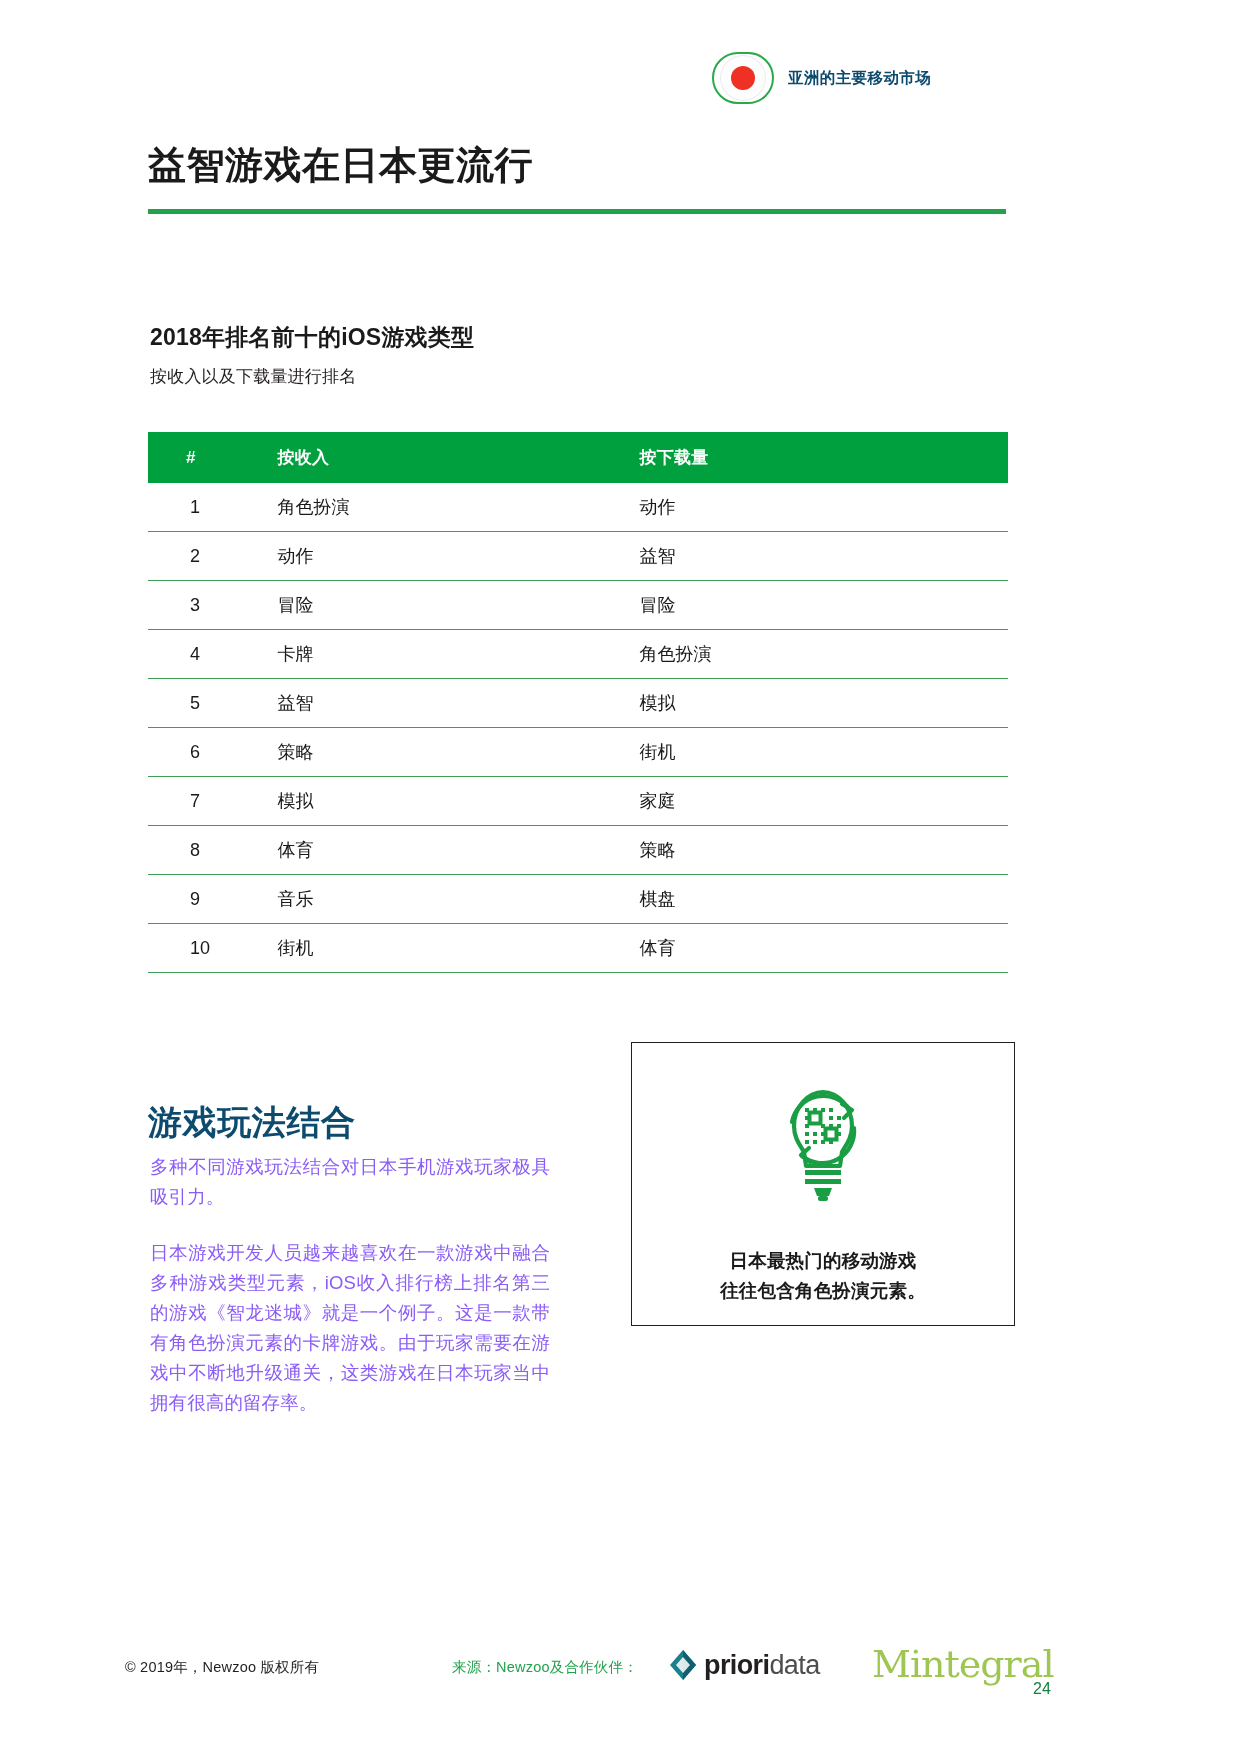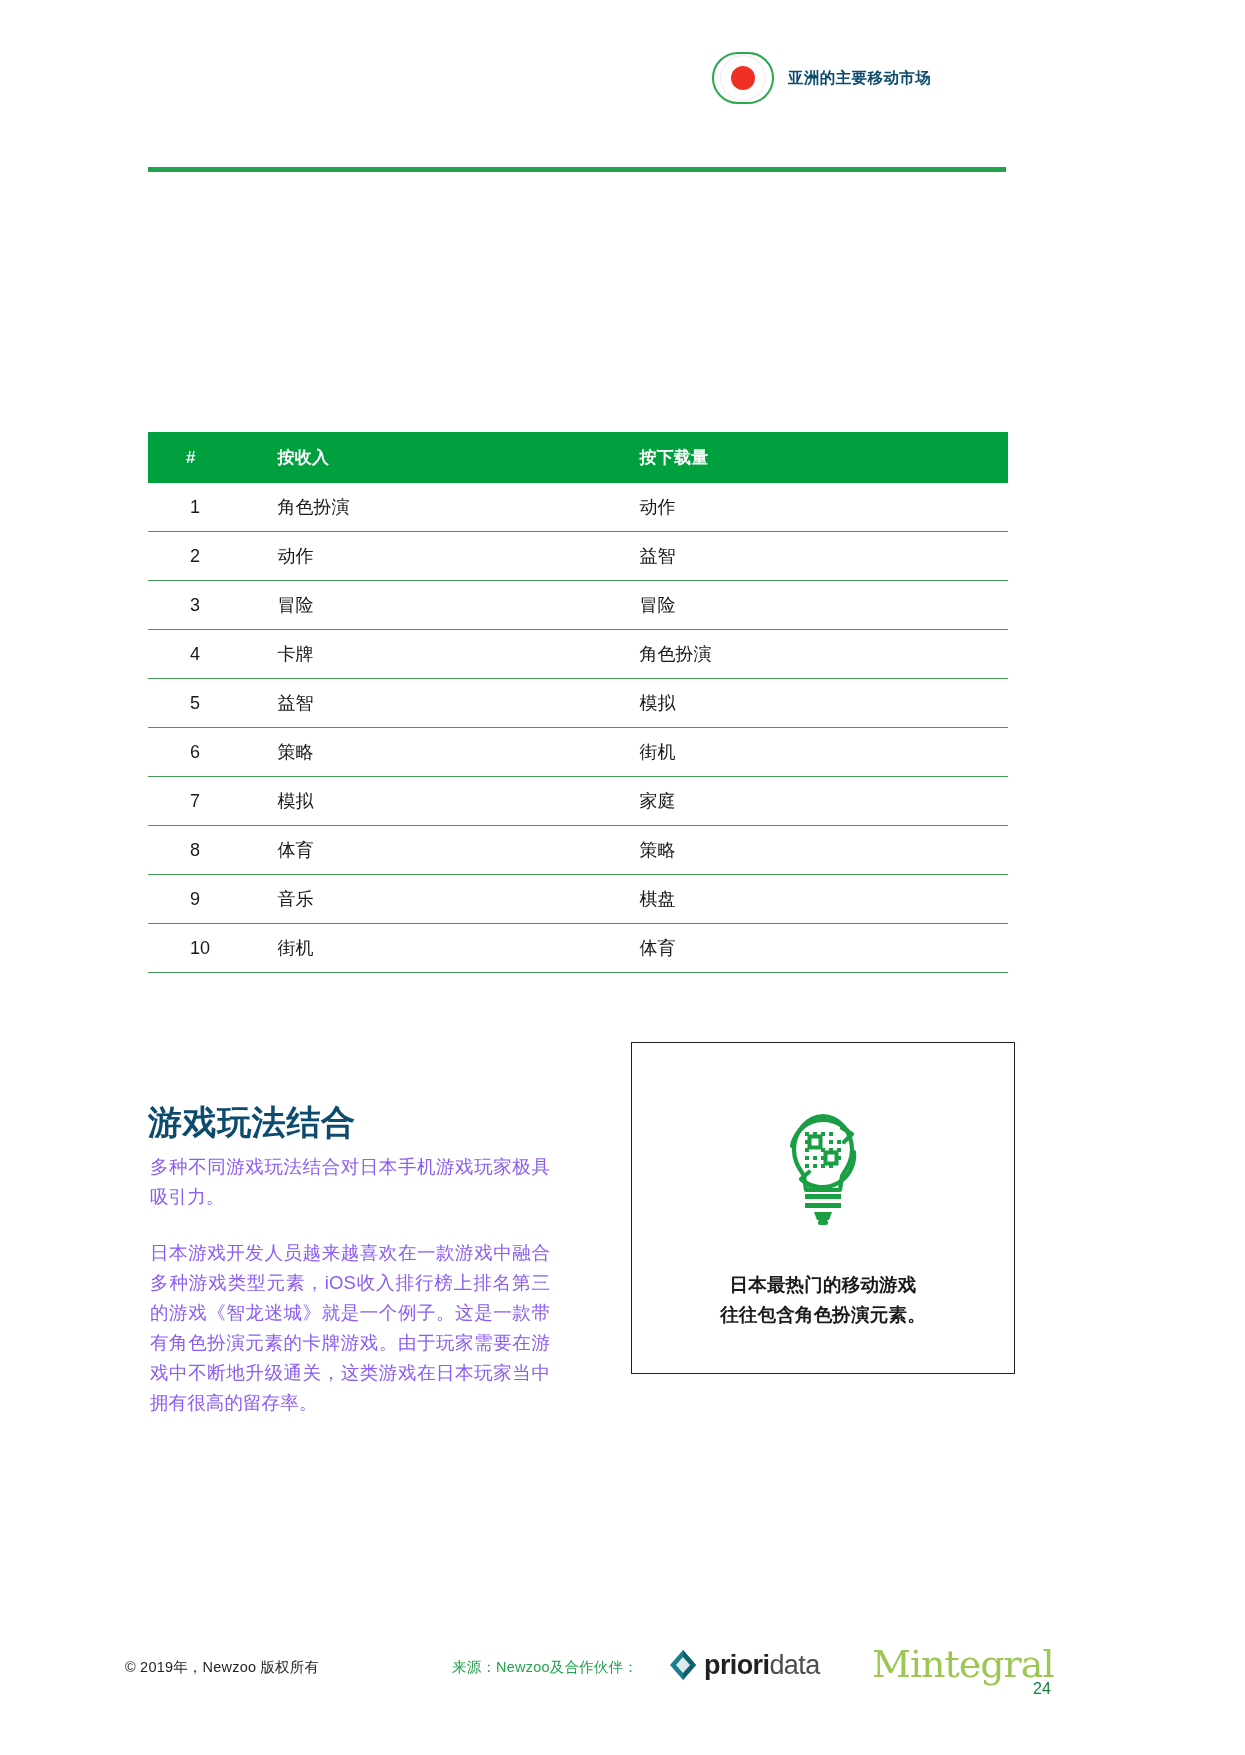--- a/index.html
+++ b/index.html
@@ -175,21 +175,21 @@
     letter-spacing: 0.1px;
     text-align: justify;
   }
 
   
   .callout {
     position: absolute;
     left: 631px;
     top: 1042px;
     width: 384px;
-    height: 332px;
+    height: 284px;
     border: 1.6px solid #231f20;
     box-sizing: border-box;
     display: flex;
     flex-direction: column;
     align-items: center;
     justify-content: center;
   }
   .bulb-icon {
     margin-top: 8px;
     margin-bottom: 40px;
@@ -268,23 +268,28 @@
   <div class="flag-badge">
     <div class="flag-pill">
       <div class="flag-inner">
         <div class="flag-dot"></div>
       </div>
     </div>
     <div class="flag-label">亚洲的主要移动市场</div>
   </div>
 
   <div class="title-wrap">
+    <h1 class="page-title">益智游戏在日本更流行</h1>
     <div class="title-rule"></div>
   </div>
 
+  <div class="tbl-heading">
+    <div class="tbl-title">2018年排名前十的iOS游戏类型</div>
+    <div class="tbl-sub">按收入以及下载量进行排名</div>
+  </div>
 
   <table class="rank-table">
     <thead>
       <tr>
         <th class="col-rank">#</th>
         <th class="col-rev">按收入</th>
         <th class="col-dl">按下载量</th>
       </tr>
     </thead>
     <tbody>

